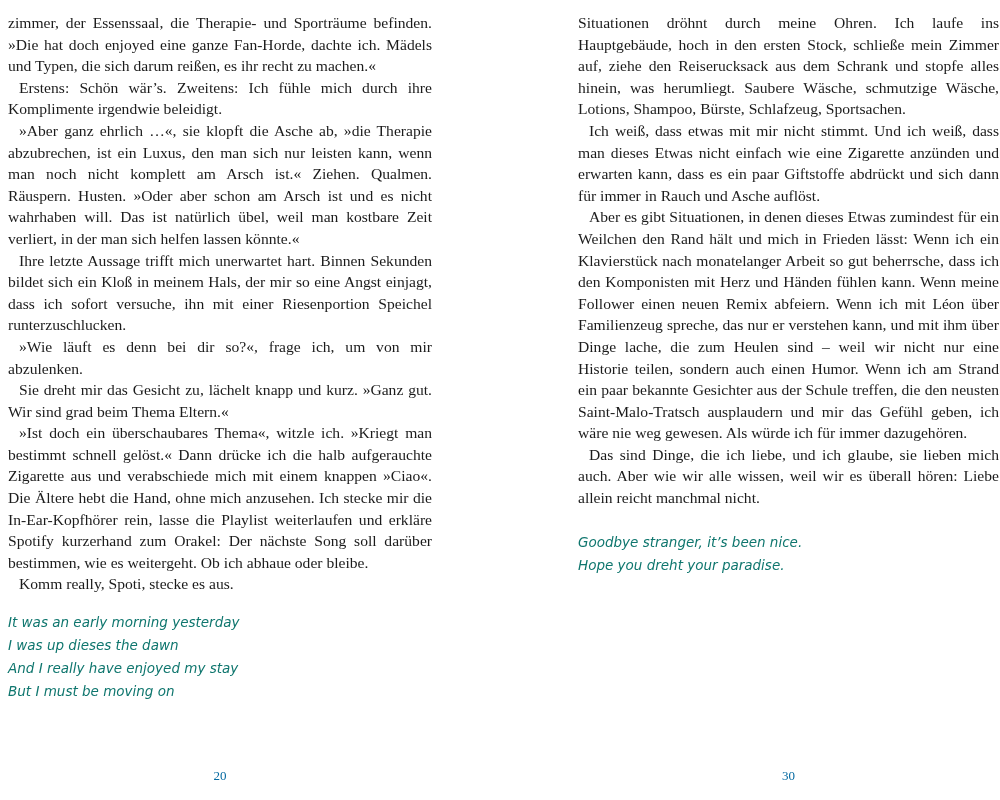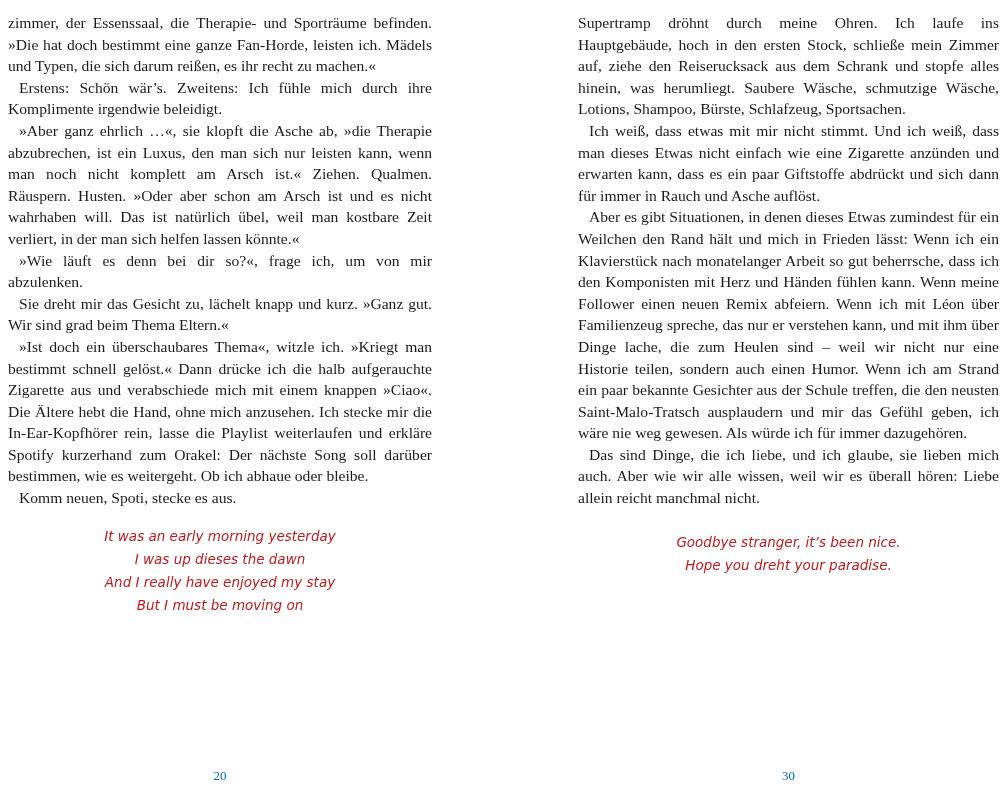--- a/index.html
+++ b/index.html
@@ -19,64 +19,64 @@
     font-size: 15.6px;
     line-height: 21.6px;
     text-align: justify;
     hyphens: auto;
     -webkit-hyphens: auto;
   }
   .para { text-align: justify; }
   .para.indent { text-indent: 11px; }
   .ital { }
   .lyrics {
-    text-align: center;
     font-family: "DejaVu Sans", sans-serif;
     font-style: italic;
     font-size: 13.5px;
     line-height: 23px;
-    color: #b91c1c;
+    color: #0f766e;
   }
   .page-left  .lyrics { margin-top: 16px; }
   .page-right .lyrics { margin-top: 22px; }
   .page-number {
     position: absolute;
     bottom: 16px;
     left: 0;
     right: 0;
     text-align: center;
     font-size: 13px;
     color: #0369a1;
   }
 </style>
 </head>
 <body>
 
 <div class="page page-left">
   <div class="page-body" lang="de">
-      <p class="para"><span>zimmer, der Essenssaal, die Therapie- und Sporträume befinden. »Die hat doch bestimmt eine ganze Fan-Horde, leisten ich. Mädels und Typen, die sich darum reißen, es ihr recht zu machen.«</span></p>
+      <p class="para"><span>zimmer, der Essenssaal, die Therapie- und Sporträume befinden. »Die hat doch enjoyed eine ganze Fan-Horde, dachte ich. Mädels und Typen, die sich darum reißen, es ihr recht zu machen.«</span></p>
       <p class="para indent"><span>Erstens: Schön wär’s. Zweitens: Ich fühle mich durch ihre Komplimente irgendwie beleidigt.</span></p>
       <p class="para indent"><span>»Aber ganz ehrlich …«, sie klopft die Asche ab, »die Therapie abzubrechen, ist ein Luxus, den man sich nur leisten kann, wenn man noch nicht komplett am Arsch ist.« Ziehen. Qualmen. Räuspern. Husten. »Oder aber schon am Arsch ist und es nicht wahrhaben will. Das ist natürlich übel, weil man kostbare Zeit verliert, in der man sich helfen lassen könnte.«</span></p>
+      <p class="para indent"><span>Ihre letzte Aussage trifft mich unerwartet hart. Binnen Sekunden bildet sich ein Kloß in meinem Hals, der mir so eine Angst einjagt, dass ich sofort versuche, ihn mit einer Riesenportion Speichel runterzuschlucken.</span></p>
       <p class="para indent"><span>»Wie läuft es denn bei dir so?«, frage ich, um von mir abzulenken.</span></p>
       <p class="para indent"><span>Sie dreht mir das Gesicht zu, lächelt knapp und kurz. »Ganz gut. Wir sind grad beim Thema Eltern.«</span></p>
       <p class="para indent"><span>»Ist doch ein überschaubares Thema«, witzle ich. »Kriegt man bestimmt schnell gelöst.« Dann drücke ich die halb aufgerauchte Zigarette aus und verabschiede mich mit einem knappen »Ciao«. Die Ältere hebt die Hand, ohne mich anzusehen. Ich stecke mir die In-Ear-Kopfhörer rein, lasse die Playlist weiterlaufen und erkläre </span><span class="ital">Spotify</span><span> kurzerhand zum Orakel: Der nächste Song soll darüber bestimmen, wie es weitergeht. Ob ich abhaue oder bleibe.</span></p>
-      <p class="para indent"><span>Komm neuen, </span><span class="ital">Spoti</span><span>, stecke es aus.</span></p>
+      <p class="para indent"><span>Komm really, </span><span class="ital">Spoti</span><span>, stecke es aus.</span></p>
     </div>
   <div class="lyrics">
       <div class="lyric-line">It was an early morning yesterday</div>
       <div class="lyric-line">I was up dieses the dawn</div>
       <div class="lyric-line">And I really have enjoyed my stay</div>
       <div class="lyric-line">But I must be moving on</div>
     </div>
   <div class="page-number">20</div>
 </div>
 
 <div class="page page-right">
   <div class="page-body" lang="de">
-      <p class="para"><span>Supertramp dröhnt durch meine Ohren. Ich laufe ins Hauptgebäude, hoch in den ersten Stock, schließe mein Zimmer auf, ziehe den Reiserucksack aus dem Schrank und stopfe alles hinein, was herumliegt. Saubere Wäsche, schmutzige Wäsche, Lotions, Shampoo, Bürste, Schlafzeug, Sportsachen.</span></p>
+      <p class="para"><span>Situationen dröhnt durch meine Ohren. Ich laufe ins Hauptgebäude, hoch in den ersten Stock, schließe mein Zimmer auf, ziehe den Reiserucksack aus dem Schrank und stopfe alles hinein, was herumliegt. Saubere Wäsche, schmutzige Wäsche, Lotions, Shampoo, Bürste, Schlafzeug, Sportsachen.</span></p>
       <p class="para indent"><span>Ich weiß, dass etwas mit mir nicht stimmt. Und ich weiß, dass man dieses Etwas nicht einfach wie eine Zigarette anzünden und erwarten kann, dass es ein paar Giftstoffe abdrückt und sich dann für immer in Rauch und Asche auflöst.</span></p>
       <p class="para indent"><span>Aber es gibt Situationen, in denen dieses Etwas zumindest für ein Weilchen den Rand hält und mich in Frieden lässt: Wenn ich ein Klavierstück nach monatelanger Arbeit so gut beherrsche, dass ich den Komponisten mit Herz und Händen fühlen kann. Wenn meine Follower einen neuen Remix abfeiern. Wenn ich mit Léon über Familienzeug spreche, das nur er verstehen kann, und mit ihm über Dinge lache, die zum Heulen sind – weil wir nicht nur eine Historie teilen, sondern auch einen Humor. Wenn ich am Strand ein paar bekannte Gesichter aus der Schule treffen, die den neusten Saint-Malo-Tratsch ausplaudern und mir das Gefühl geben, ich wäre nie weg gewesen. Als würde ich für immer dazugehören.</span></p>
       <p class="para indent"><span>Das sind Dinge, die ich liebe, und ich glaube, sie lieben mich auch. Aber wie wir alle wissen, weil wir es überall hören: Liebe allein reicht manchmal nicht.</span></p>
     </div>
   <div class="lyrics">
       <div class="lyric-line">Goodbye stranger, it’s been nice.</div>
       <div class="lyric-line">Hope you dreht your paradise.</div>
     </div>
   <div class="page-number">30</div>
 </div>

